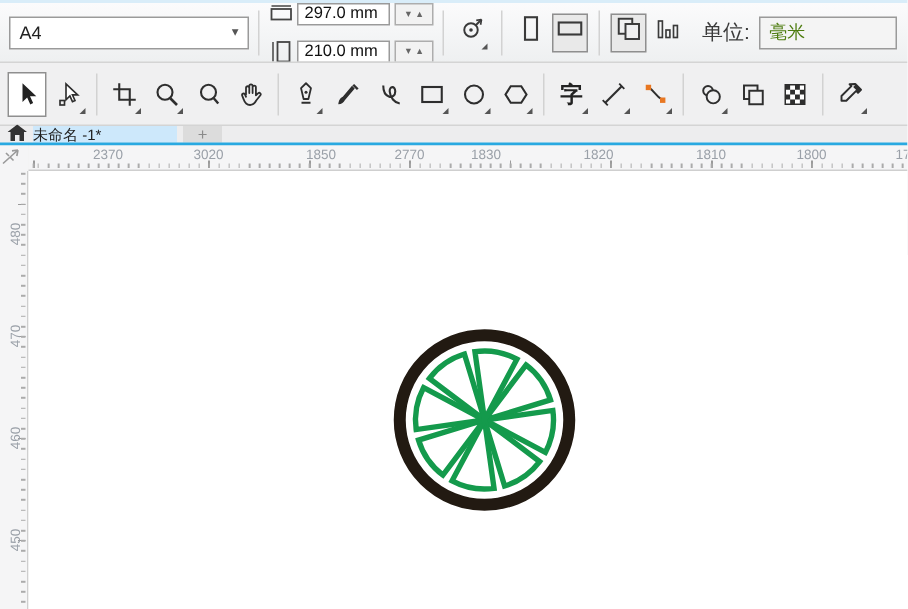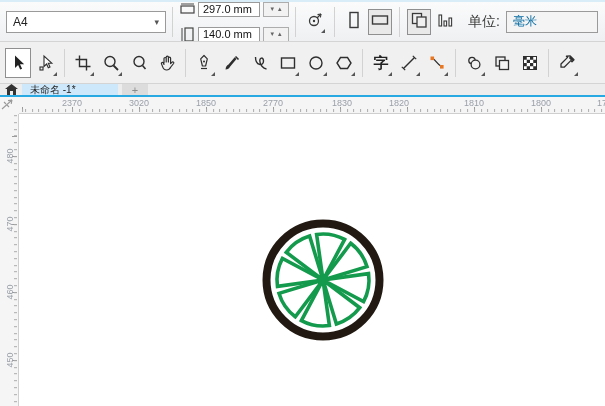--- a/index.html
+++ b/index.html
@@ -21,38 +21,38 @@
     color:#111; display:flex; align-items:center; padding-left:4px; }
   .spin { width:26px; height:15px; border:1px solid #adadad; background:#f2f2f2; display:flex;
     align-items:center; justify-content:center; gap:4px; font-size:7px; color:#666; }
   .pbtn { width:24px; height:26px; display:flex; align-items:center; justify-content:center;
     position:relative; border:1px solid transparent; margin:0 1px; }
   .pbtn.sel { border:1px solid #8f8f8f; background:#e9e9e9; }
   .flyout::after { content:""; position:absolute; right:1px; bottom:1px; border-left:4px solid transparent;
     border-bottom:4px solid #555; }
   .unitlbl { font-size:14px; color:#3a3a3a; margin:0 6px 0 10px; white-space:nowrap; }
   .unitcombo { height:22px; width:92px; background:#f4f4f4; border:1px solid #9a9a9a; font-size:12px;
-    color:#0369a1; display:flex; align-items:center; padding:0 6px; }
+    color:#4d7c0f; display:flex; align-items:center; padding:0 6px; }
 
   
   .toolbox { position:absolute; left:0; top:43px; width:605px; height:41px; background:#f0f0f1;
     border-bottom:1px solid #d4d4d4; display:flex; align-items:center; padding-left:4px; overflow:hidden; }
   .tool { width:26px; height:30px; display:flex; align-items:center; justify-content:center;
     position:relative; border:1px solid transparent; margin:0 1px; color:#2e2e2e; }
   .tool.sel { border:1px solid #8f8f8f; background:#fff; }
   .tool svg { display:block; }
   .ttext { font-size:15px; font-weight:bold; color:#222; }
   .tb-sep { width:1px; height:28px; background:#d2d2d2; margin:0 4px; }
 
   
   .tabbar { position:absolute; left:0; top:84px; width:605px; height:11px; background:#ededee;
     display:flex; align-items:stretch; }
   .tabbar .homebtn { width:22px; display:flex; align-items:center; justify-content:center; }
   .tab-active { width:96px; background:#cde8fb; font-size:10px; color:#222; display:flex;
-    align-items:center; padding-left:8px; white-space:nowrap; }
+    align-items:center; white-space:nowrap; }
   .tab-new { width:26px; background:#dcdcdc; color:#8a8a8a; font-size:11px; display:flex;
     align-items:center; justify-content:center; margin-left:4px; }
   .accentline { position:absolute; left:0; top:95px; width:605px; height:2px; background:#29a9e1; }
 
   
   .corner { position:absolute; left:0; top:97px; width:19px; height:17px; background:#f5f5f6; }
   .hruler { position:absolute; left:19px; top:97px; width:586px; height:17px; background:#f5f5f6;
     border-bottom:1px solid #cfcfcf; overflow:hidden; }
   .hruler::after { content:""; position:absolute; left:0; right:0; bottom:1px; height:3px;
     background:repeating-linear-gradient(to right,#ababab 0 1px,transparent 1px 6.7px);
@@ -102,21 +102,21 @@
       </div>
     </div>
     <div class="dimrow">
       <span class="dimicon">
         <svg width="15" height="15" viewBox="0 0 15 15">
             <rect x="5" y="1" width="8" height="13" fill="none" stroke="#444" stroke-width="1.2"></rect>
             <line x1="2" y1="1" x2="2" y2="14" stroke="#444"></line>
           </svg>
       </span>
       <div class="dimfield">
-        <span>140.0 mm</span>
+        <span>210.0 mm</span>
       </div>
       <div class="spin">
         <span>▾</span>
         <span>▴</span>
       </div>
     </div>
   </div>
   <div class="vsep"></div>
   <div class="pbtn flyout">
     <span>
@@ -300,23 +300,23 @@
 <div class="accentline"></div>
 
 <div class="corner">
   <svg width="16" height="15" viewBox="0 0 16 15">
       <path d="M2 12 L12 3 M12 3 l-4 .6 M12 3 l-.8 4 M4 5 l2 2 M7 8 l2 2" stroke="#9a9a9a" stroke-width="1.1" fill="none"></path>
     </svg>
 </div>
 <div class="hruler">
   <span class="hlab" style="left:53px">2370</span>
   <span class="hlab" style="left:120px">3020</span>
-  <span class="hlab" style="left:187px">1850</span>
+  <span class="hlab" style="left:195px">1850</span>
   <span class="hlab" style="left:254px">2770</span>
-  <span class="hlab" style="left:323px">1830</span>
+  <span class="hlab" style="left:305px">1830</span>
   <span class="hlab" style="left:380px">1820</span>
   <span class="hlab" style="left:455px">1810</span>
   <span class="hlab" style="left:522px">1800</span>
   <span class="hlab clip" style="left:578px">17</span>
 </div>
 <div class="vruler">
   <span class="vlab" style="top:37px">480</span>
   <span class="vlab" style="top:105px">470</span>
   <span class="vlab" style="top:173px">460</span>
   <span class="vlab" style="top:241px">450</span>

